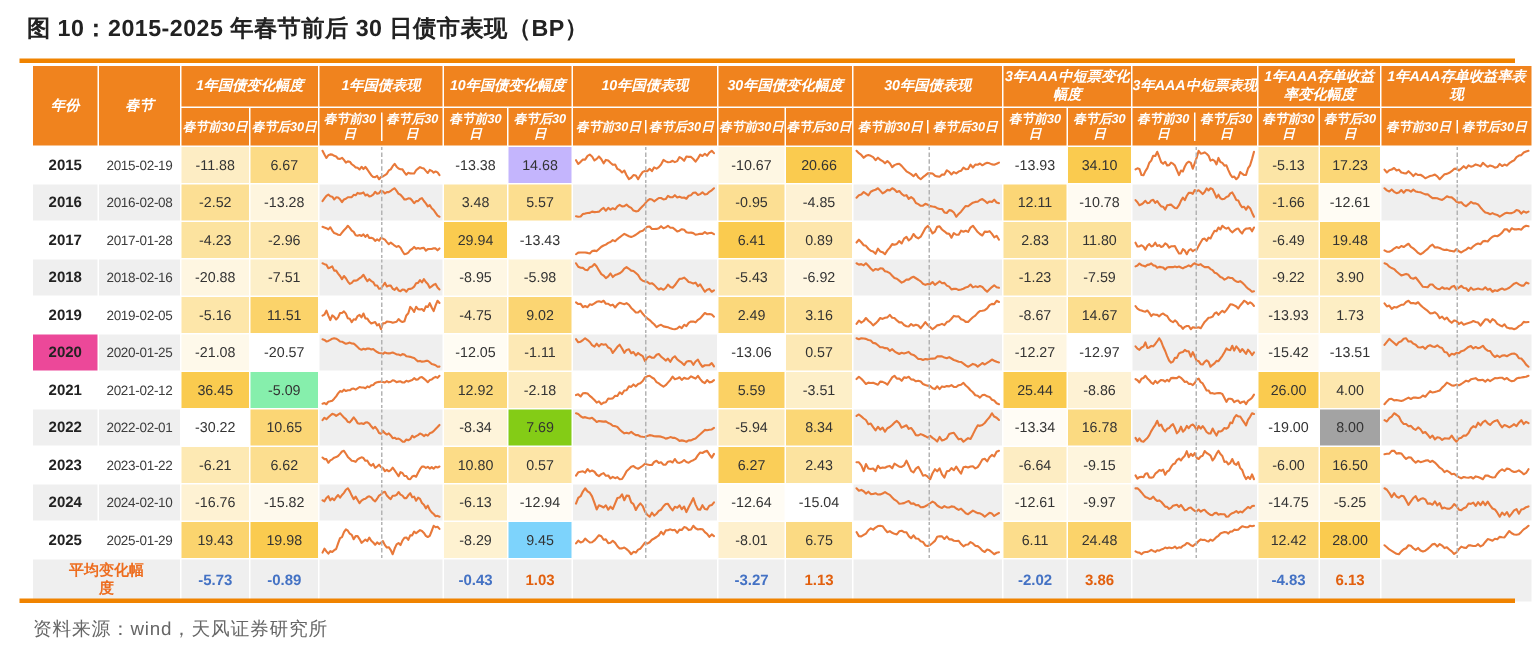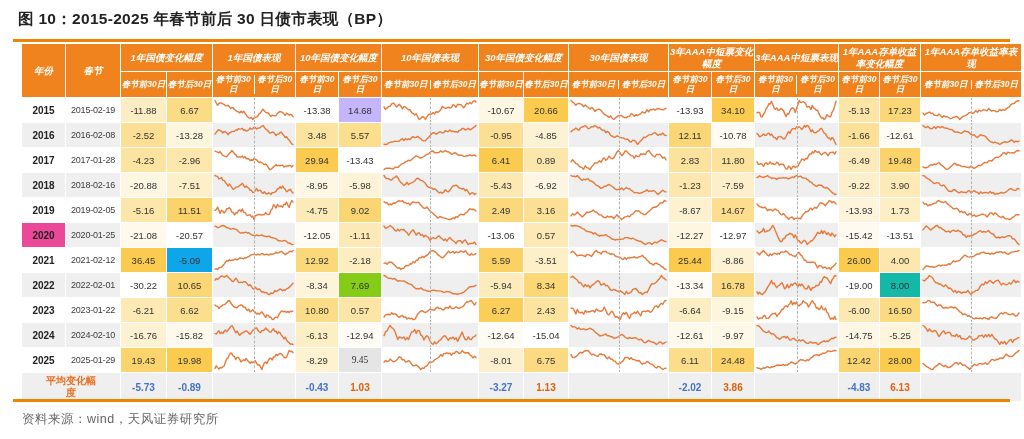--- a/index.html
+++ b/index.html
@@ -397,21 +397,21 @@
           <svg width="100" height="24" viewBox="0 0 100 24">
             <polyline points="2.0,6.9 3.6,4.9 5.2,2.9 6.8,4.3 8.4,5.7 10.0,7.1 11.6,5.1 13.2,4.5 14.8,2.8 16.4,2.5 18.0,4.7 19.6,4.5 21.2,6.1 22.8,6.8 24.4,8.5 26.0,8.7 27.6,8.1 29.2,9.6 30.8,7.8 32.4,7.2 34.0,8.0 35.6,8.3 37.2,7.2 38.8,8.5 40.4,9.0 42.0,11.7 43.6,12.0 45.2,14.4 46.8,12.8 48.4,13.4 50.0,12.2 51.6,12.5 53.2,11.1 54.8,10.7 56.4,9.5 58.0,8.3 59.6,7.7 61.2,9.3 62.8,8.3 64.4,9.2 66.0,8.6 67.6,7.5 69.2,9.6 70.8,10.8 72.4,11.0 74.0,13.5 75.6,15.0 77.2,14.0 78.8,15.1 80.4,14.1 82.0,13.8 83.6,14.5 85.2,13.6 86.8,12.8 88.4,12.7 90.0,13.4 91.6,15.8 93.2,16.0 94.8,17.8 96.4,20.1 98.0,21.5" fill="none" stroke="#E8793A" stroke-width="1.4" stroke-linejoin="round" stroke-linecap="round"></polyline>
           </svg>
           <div class="divider"></div>
         </td>
       </tr>
       <tr class="data-row">
         <td class="year-cell" style="background: rgb(255, 255, 255);">2021</td>
         <td class="date-cell" style="background: rgb(255, 255, 255);">2021-02-12</td>
         <td class="val-cell" style="background: rgb(250, 203, 79);">36.45</td>
-        <td class="val-cell" style="background: #0ea5e9; margin-top: 31px;">-5.09</td>
+        <td class="val-cell" style="background: #86efac; margin-top: 31px;">-5.09</td>
         <td class="chart-cell" style="background: rgb(255, 255, 255);">
           <svg width="82" height="24" viewBox="0 0 82 24">
             <polyline points="2.0,21.1 3.3,20.7 4.6,21.5 5.9,19.8 7.2,19.5 8.5,19.1 9.8,17.8 11.1,16.2 12.4,14.3 13.7,12.7 15.0,13.2 16.3,11.8 17.6,12.7 18.9,12.2 20.2,12.2 21.5,11.2 22.8,11.1 24.1,11.8 25.4,10.9 26.7,10.0 28.0,10.3 29.3,10.3 30.6,10.8 31.9,9.6 33.2,10.1 34.5,8.9 35.8,8.7 37.1,7.3 38.4,6.8 39.7,6.6 41.0,6.3 42.3,6.6 43.6,7.0 44.9,6.1 46.2,6.9 47.5,6.5 48.8,5.5 50.1,5.9 51.4,6.8 52.7,6.4 54.0,6.2 55.3,7.0 56.6,6.9 57.9,5.8 59.2,6.4 60.5,5.9 61.8,5.4 63.1,4.1 64.4,5.1 65.7,4.9 67.0,3.7 68.3,3.4 69.6,4.4 70.9,5.5 72.2,6.8 73.5,5.4 74.8,5.0 76.1,3.9 77.4,3.2 78.7,3.9 80.0,2.5" fill="none" stroke="#E8793A" stroke-width="1.4" stroke-linejoin="round" stroke-linecap="round"></polyline>
           </svg>
           <div class="divider"></div>
         </td>
         <td class="val-cell" style="background: rgb(251, 216, 122);">12.92</td>
         <td class="val-cell" style="background: rgb(253, 237, 193);">-2.18</td>
         <td class="chart-cell" style="background: rgb(255, 255, 255);">
           <svg width="96" height="24" viewBox="0 0 96 24">
@@ -473,21 +473,21 @@
         </td>
         <td class="val-cell" style="background: rgb(255, 252, 245);">-13.34</td>
         <td class="val-cell" style="background: rgb(251, 218, 129);">16.78</td>
         <td class="chart-cell" style="background: rgb(239, 239, 239);">
           <svg width="83" height="24" viewBox="0 0 83 24">
             <polyline points="2.0,18.9 3.3,21.1 4.6,19.2 6.0,21.2 7.3,21.5 8.6,20.2 9.9,19.0 11.2,17.1 12.5,14.4 13.8,12.3 15.2,10.2 16.5,7.5 17.8,10.9 19.1,10.0 20.4,12.9 21.8,14.6 23.1,12.9 24.4,12.4 25.7,10.8 27.0,9.8 28.3,12.4 29.6,15.9 31.0,14.4 32.3,11.4 33.6,14.8 34.9,13.5 36.2,10.9 37.5,12.5 38.9,10.6 40.2,10.0 41.5,11.3 42.8,13.9 44.1,11.0 45.5,12.8 46.8,11.1 48.1,12.8 49.4,15.0 50.7,15.9 52.0,16.0 53.4,12.7 54.7,15.1 56.0,17.4 57.3,14.6 58.6,14.7 59.9,14.0 61.3,12.3 62.6,12.8 63.9,11.9 65.2,8.7 66.5,9.1 67.8,5.6 69.2,3.7 70.5,4.6 71.8,4.7 73.1,6.7 74.4,8.6 75.7,10.6 77.0,6.9 78.4,4.9 79.7,2.5 81.0,3.0" fill="none" stroke="#E8793A" stroke-width="1.4" stroke-linejoin="round" stroke-linecap="round"></polyline>
           </svg>
           <div class="divider"></div>
         </td>
         <td class="val-cell" style="background: rgb(255, 255, 255);">-19.00</td>
-        <td class="val-cell" style="background: #14b8a6;">8.00</td>
+        <td class="val-cell" style="background: #a3a3a3;">8.00</td>
         <td class="chart-cell" style="background: rgb(239, 239, 239);">
           <svg width="100" height="24" viewBox="0 0 100 24">
             <polyline points="2.0,7.1 3.6,8.0 5.2,5.8 6.8,4.8 8.4,2.5 10.0,3.5 11.6,4.7 13.2,7.9 14.8,9.7 16.4,9.7 18.0,11.2 19.6,10.9 21.2,12.7 22.8,13.6 24.4,11.9 26.0,13.2 27.6,15.7 29.2,15.0 30.8,16.8 32.4,18.9 34.0,17.4 35.6,19.9 37.2,18.5 38.8,18.8 40.4,20.3 42.0,19.2 43.6,19.3 45.2,19.4 46.8,17.4 48.4,19.8 50.0,21.5 51.6,19.3 53.2,18.9 54.8,17.4 56.4,17.4 58.0,15.7 59.6,12.7 61.2,11.1 62.8,11.9 64.4,8.8 66.0,10.6 67.6,8.4 69.2,7.4 70.8,9.2 72.4,10.3 74.0,8.6 75.6,7.6 77.2,7.1 78.8,9.7 80.4,11.9 82.0,10.4 83.6,11.0 85.2,11.9 86.8,11.0 88.4,9.8 90.0,11.1 91.6,8.8 93.2,7.1 94.8,9.7 96.4,8.2 98.0,9.1" fill="none" stroke="#E8793A" stroke-width="1.4" stroke-linejoin="round" stroke-linecap="round"></polyline>
           </svg>
           <div class="divider"></div>
         </td>
       </tr>
       <tr class="data-row">
         <td class="year-cell" style="background: rgb(255, 255, 255);">2023</td>
         <td class="date-cell" style="background: rgb(255, 255, 255);">2023-01-22</td>
@@ -581,21 +581,21 @@
         <td class="date-cell" style="background: rgb(255, 255, 255);">2025-01-29</td>
         <td class="val-cell" style="background: rgb(251, 212, 110); margin-top: 16px;">19.43</td>
         <td class="val-cell" style="background: rgb(250, 203, 79);">19.98</td>
         <td class="chart-cell" style="background: rgb(255, 255, 255);">
           <svg width="82" height="24" viewBox="0 0 82 24">
             <polyline points="2.0,20.4 3.3,17.8 4.6,19.6 5.9,21.1 7.2,19.4 8.5,20.0 9.8,18.8 11.1,18.0 12.4,14.3 13.7,10.8 15.0,10.1 16.3,6.8 17.6,4.9 18.9,5.8 20.2,7.8 21.5,8.6 22.8,11.5 24.1,9.4 25.4,9.4 26.7,11.4 28.0,13.9 29.3,12.8 30.6,11.7 31.9,12.7 33.2,10.4 34.5,12.5 35.8,13.7 37.1,15.2 38.4,13.6 39.7,14.7 41.0,13.8 42.3,12.8 43.6,15.4 44.9,17.0 46.2,16.8 47.5,18.7 48.8,21.5 50.1,17.7 51.4,14.9 52.7,14.0 54.0,15.4 55.3,12.4 56.6,10.5 57.9,10.3 59.2,11.9 60.5,8.9 61.8,8.9 63.1,6.4 64.4,7.5 65.7,6.4 67.0,5.4 68.3,6.0 69.6,7.3 70.9,9.2 72.2,10.0 73.5,9.3 74.8,6.0 76.1,2.5 77.4,3.5 78.7,3.2 80.0,4.6" fill="none" stroke="#E8793A" stroke-width="1.4" stroke-linejoin="round" stroke-linecap="round"></polyline>
           </svg>
           <div class="divider"></div>
         </td>
         <td class="val-cell" style="background: rgb(254, 242, 209);">-8.29</td>
-        <td class="val-cell" style="background: #e5e5e5; font-family: Liberation Serif, serif;">9.45</td>
+        <td class="val-cell" style="background: #7dd3fc;">9.45</td>
         <td class="chart-cell" style="background: rgb(255, 255, 255);">
           <svg width="96" height="24" viewBox="0 0 96 24">
             <polyline points="2.0,14.3 3.5,12.4 5.1,13.7 6.6,13.1 8.1,11.1 9.7,12.5 11.2,13.7 12.7,13.5 14.3,12.3 15.8,10.6 17.3,8.8 18.9,9.5 20.4,11.8 21.9,11.6 23.5,14.1 25.0,13.8 26.5,12.5 28.1,13.9 29.6,16.2 31.1,17.7 32.7,17.6 34.2,17.0 35.7,18.1 37.3,19.5 38.8,21.5 40.3,19.9 41.9,20.4 43.4,18.4 44.9,17.8 46.5,15.7 48.0,13.7 49.5,14.4 51.1,13.5 52.6,11.8 54.1,11.0 55.7,10.0 57.2,8.9 58.7,6.5 60.3,8.3 61.8,5.6 63.3,5.5 64.9,4.9 66.4,5.5 67.9,5.2 69.5,7.2 71.0,5.1 72.5,5.3 74.1,3.4 75.6,3.9 77.1,5.4 78.7,5.0 80.2,2.5 81.7,4.2 83.3,5.0 84.8,4.7 86.3,4.8 87.9,6.8 89.4,7.9 90.9,9.9 92.5,8.3 94.0,9.4" fill="none" stroke="#E8793A" stroke-width="1.4" stroke-linejoin="round" stroke-linecap="round"></polyline>
           </svg>
           <div class="divider"></div>
         </td>
         <td class="val-cell" style="background: rgb(254, 240, 206);">-8.01</td>
         <td class="val-cell" style="background: rgb(251, 218, 131);">6.75</td>
         <td class="chart-cell" style="background: rgb(255, 255, 255);">
           <svg width="99" height="24" viewBox="0 0 99 24">

